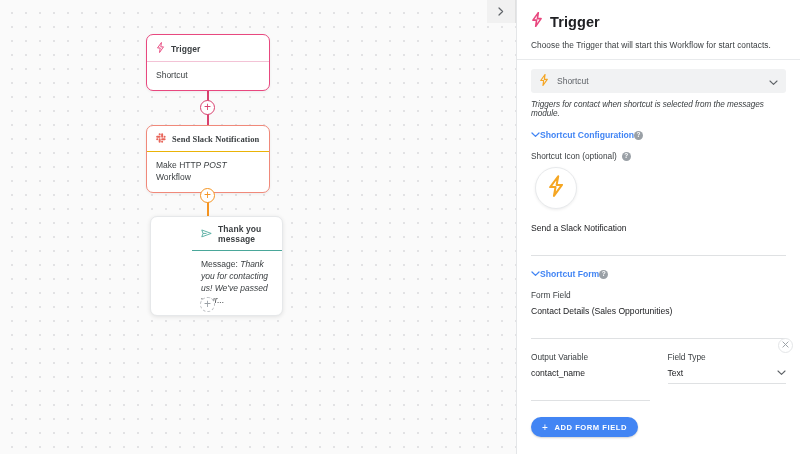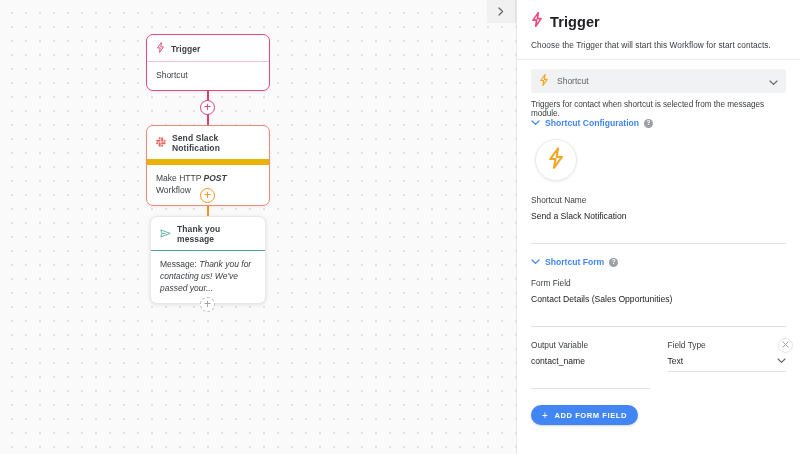--- a/index.html
+++ b/index.html
@@ -34,42 +34,43 @@
     display: flex; align-items: center; gap: 6px;
     padding: 7px 9px 6px 9px;
     font-size: 8.5px; font-weight: bold; color: #3c4043;
     letter-spacing: .1px;
   }
   .node-body {
     padding: 7px 9px 9px 9px;
     font-size: 8.5px; color: #3c4043; line-height: 1.42;
   }
   .node-body .ital { font-style: italic; }
-  .node-body .bold-ital { font-style: italic; font-weight: bold; }
+  .node-body .bold-ital { font-style: italic; font-weight: normal; }
 
   
   .node-trigger {
     left: 146px; top: 34px;
     border: 1.4px solid #e8487f;
     box-shadow: 0 1px 3px rgba(0,0,0,.06);
   }
   .node-trigger .node-head { border-bottom: 1px solid #f3c3d6; }
 
   .node-slack {
     left: 146px; top: 125px;
     border: 1.4px solid #f0897a;
     box-shadow: 0 1px 3px rgba(0,0,0,.06);
   }
-  .node-slack .node-head { border-bottom: 6px solid #eab308; }
+  .node-slack .node-head { border-bottom: 1px solid #eab308; font-family: Liberation Serif, serif; }
 
   .node-msg {
     left: 150px; top: 216px;
-    width: 116px;
+    width: 133px;
     border: 1px solid #e6e8ea;
     box-shadow: 0 1px 4px rgba(0,0,0,.10);
+    padding-left: 41px;
   }
   .node-msg .node-head { border-bottom: 1.6px solid #4aa79a; }
 
   
   .conn {
     position: absolute; left: 207px; width: 2px; z-index: 1;
   }
   .conn.pink   { background: #d9416f; }
   .conn.orange { background: #f59421; }
   .conn.dash {
@@ -121,26 +122,26 @@
     border-radius: 3px;
     height: 24px;
     display: flex; align-items: center;
     padding: 0 8px;
     gap: 8px;
     margin-bottom: 7px;
     cursor: pointer;
   }
   .select-box .lbl { font-size: 8.5px; color: #5f6368; flex: 1; }
   .p-hint {
-    font-size: 8.2px; color: #3c4043;
-    letter-spacing: -.05px;
+    font-size: 8.2px; font-style: italic; color: #3c4043;
+    margin-bottom: 12px; letter-spacing: -.05px;
   }
 
   .section-link {
-    display: flex; align-items: center; gap: 5px;
+    display: flex; align-items: center; 
     color: #4285f4; font-size: 8.6px; font-weight: bold;
     margin-bottom: 11px; cursor: pointer;
   }
   .section-link .chev { color: #4285f4; font-size: 9px; line-height: 1; }
 
   .field-label {
     font-size: 8.3px; color: #3c4043; margin-bottom: 6px;
     display: flex; align-items: center; gap: 5px;
   }
   .help {
@@ -309,30 +310,33 @@
     <div class="section-link">
       <span class="chev">
         <svg width="9" height="6" viewBox="0 0 9 6" fill="none">
           <path d="M1 1 L4.5 4.4 L8 1" stroke="#4285f4" stroke-width="1.3" stroke-linecap="round" stroke-linejoin="round"></path>
         </svg>
       </span>
       <span>Shortcut Configuration</span>
       <span class="help">?</span>
     </div>
 
+    <div class="field-label">
+      <span>Shortcut Icon (optional)</span>
+      <span class="help">?</span>
+    </div>
 
     <div class="icon-circle">
       <span>
         <svg width="18" height="22" viewBox="0 0 10 14" fill="none">
           <path d="M6.4 0.8 L1.3 7.7 H4.7 L3.7 13.3 L8.8 6.3 H5.4 Z" stroke="#f5a623" stroke-width="1.3" stroke-linejoin="round" fill="none"></path>
         </svg>
       </span>
     </div>
 
-    <div class="field-label">Shortcut Name</div>
     <div class="txt-input">Send a Slack Notification</div>
 
 
     
     <div class="section-link">
       <span class="chev">
         <svg width="9" height="6" viewBox="0 0 9 6" fill="none">
           <path d="M1 1 L4.5 4.4 L8 1" stroke="#4285f4" stroke-width="1.3" stroke-linecap="round" stroke-linejoin="round"></path>
         </svg>
       </span>

